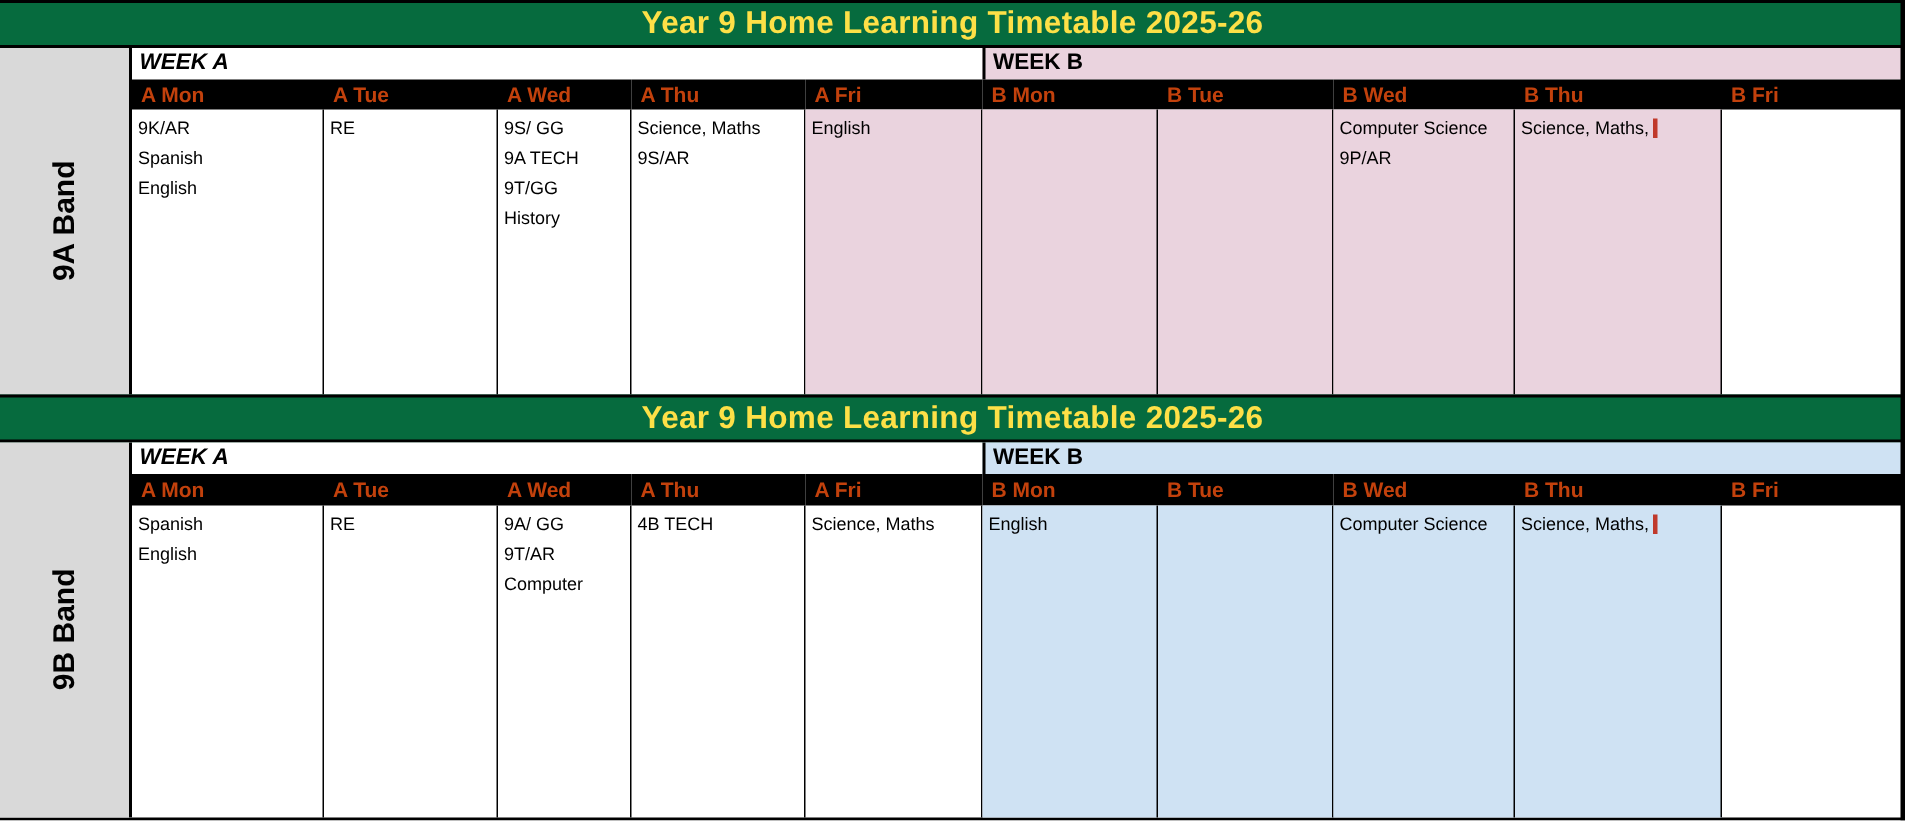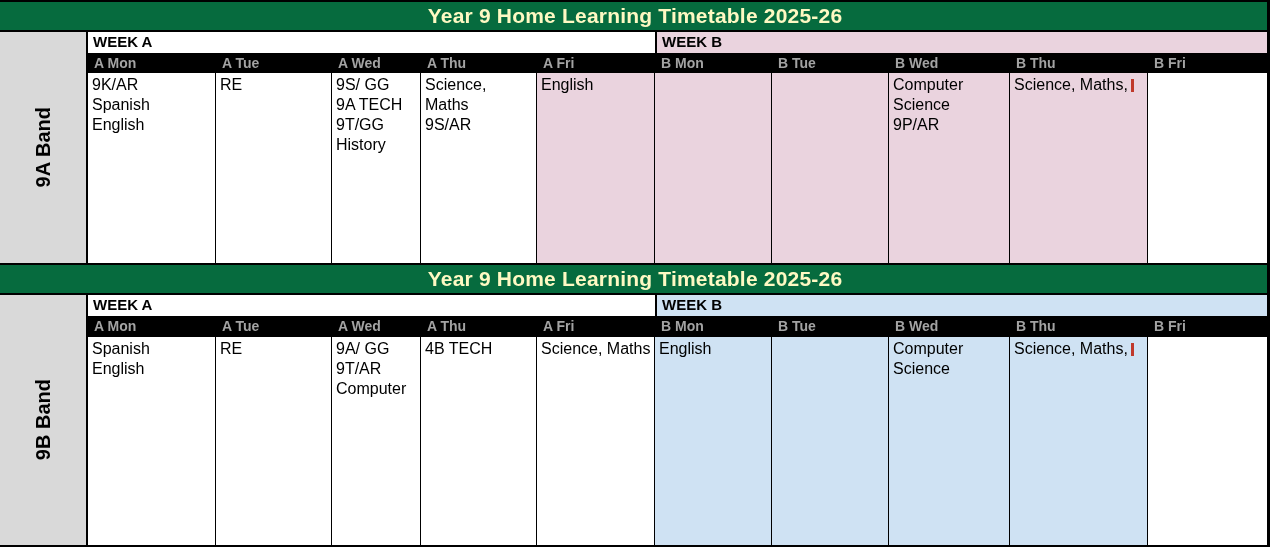--- a/index.html
+++ b/index.html
@@ -20,53 +20,53 @@
     grid-template-columns: 88px 128px 116px 89px 116px 118px 117px 117px 121px 138px 122px;
   }
   .tt1 { grid-template-rows: 32px 21px 20px 190px; height: 263px; }
   .tt2 { grid-template-rows: 32px 21px 21px 208px; height: 284px; border-bottom: 2px solid #000; }
 
   .title {
     grid-column: 1 / -1; grid-row: 1;
     background: #066b3e;
     border-top: 2px solid #000;
     border-bottom: 2px solid #000;
-    color: #fef9c3; font-weight: bold; font-size: 21px;
+    color: #fde047; font-weight: bold; font-size: 21px;
     display: flex; align-items: center; justify-content: center;
     letter-spacing: 0.2px;
   }
 
   .band {
     grid-column: 1; grid-row: 2 / span 3;
     background: #d9d9d9;
     border-right: 2px solid #000;
     display: flex; align-items: center; justify-content: center;
   }
   .band-text {
     writing-mode: vertical-rl; transform: rotate(180deg);
     font-weight: bold; font-size: 20px; color: #000;
   }
 
   .week {
     font-weight: bold; font-size: 15px; color: #000;
     padding: 1px 0 0 5px; overflow: hidden; white-space: nowrap;
   }
-  .wa { grid-column: 2 / span 5; grid-row: 2; background: #fff; }
+  .wa { grid-column: 2 / span 5; grid-row: 2; background: #fff; font-style: italic; }
   .wb { grid-column: 7 / span 5; grid-row: 2; border-left: 2px solid #000; }
 
   .day {
     grid-row: 3;
-    background: #000; color: #a3a3a3;
+    background: #000; color: #c2410c;
     font-weight: bold; font-size: 14px;
     padding: 2px 0 0 6px; overflow: hidden; white-space: nowrap;
   }
 
   .cell {
     grid-row: 4;
-    font-size: 16px; line-height: 20px; color: #000;
+    font-size: 12px; line-height: 20px; color: #000;
     padding: 2px 2px 0 4px;
     white-space: pre-line;
     border-right: 1px solid #000;
     overflow: hidden;
   }
   .pink { background: #ead3de; }
   .blue { background: #cfe2f3; }
 
   .center-lg { text-align: center; font-size: 19px; line-height: 24px; }
 

